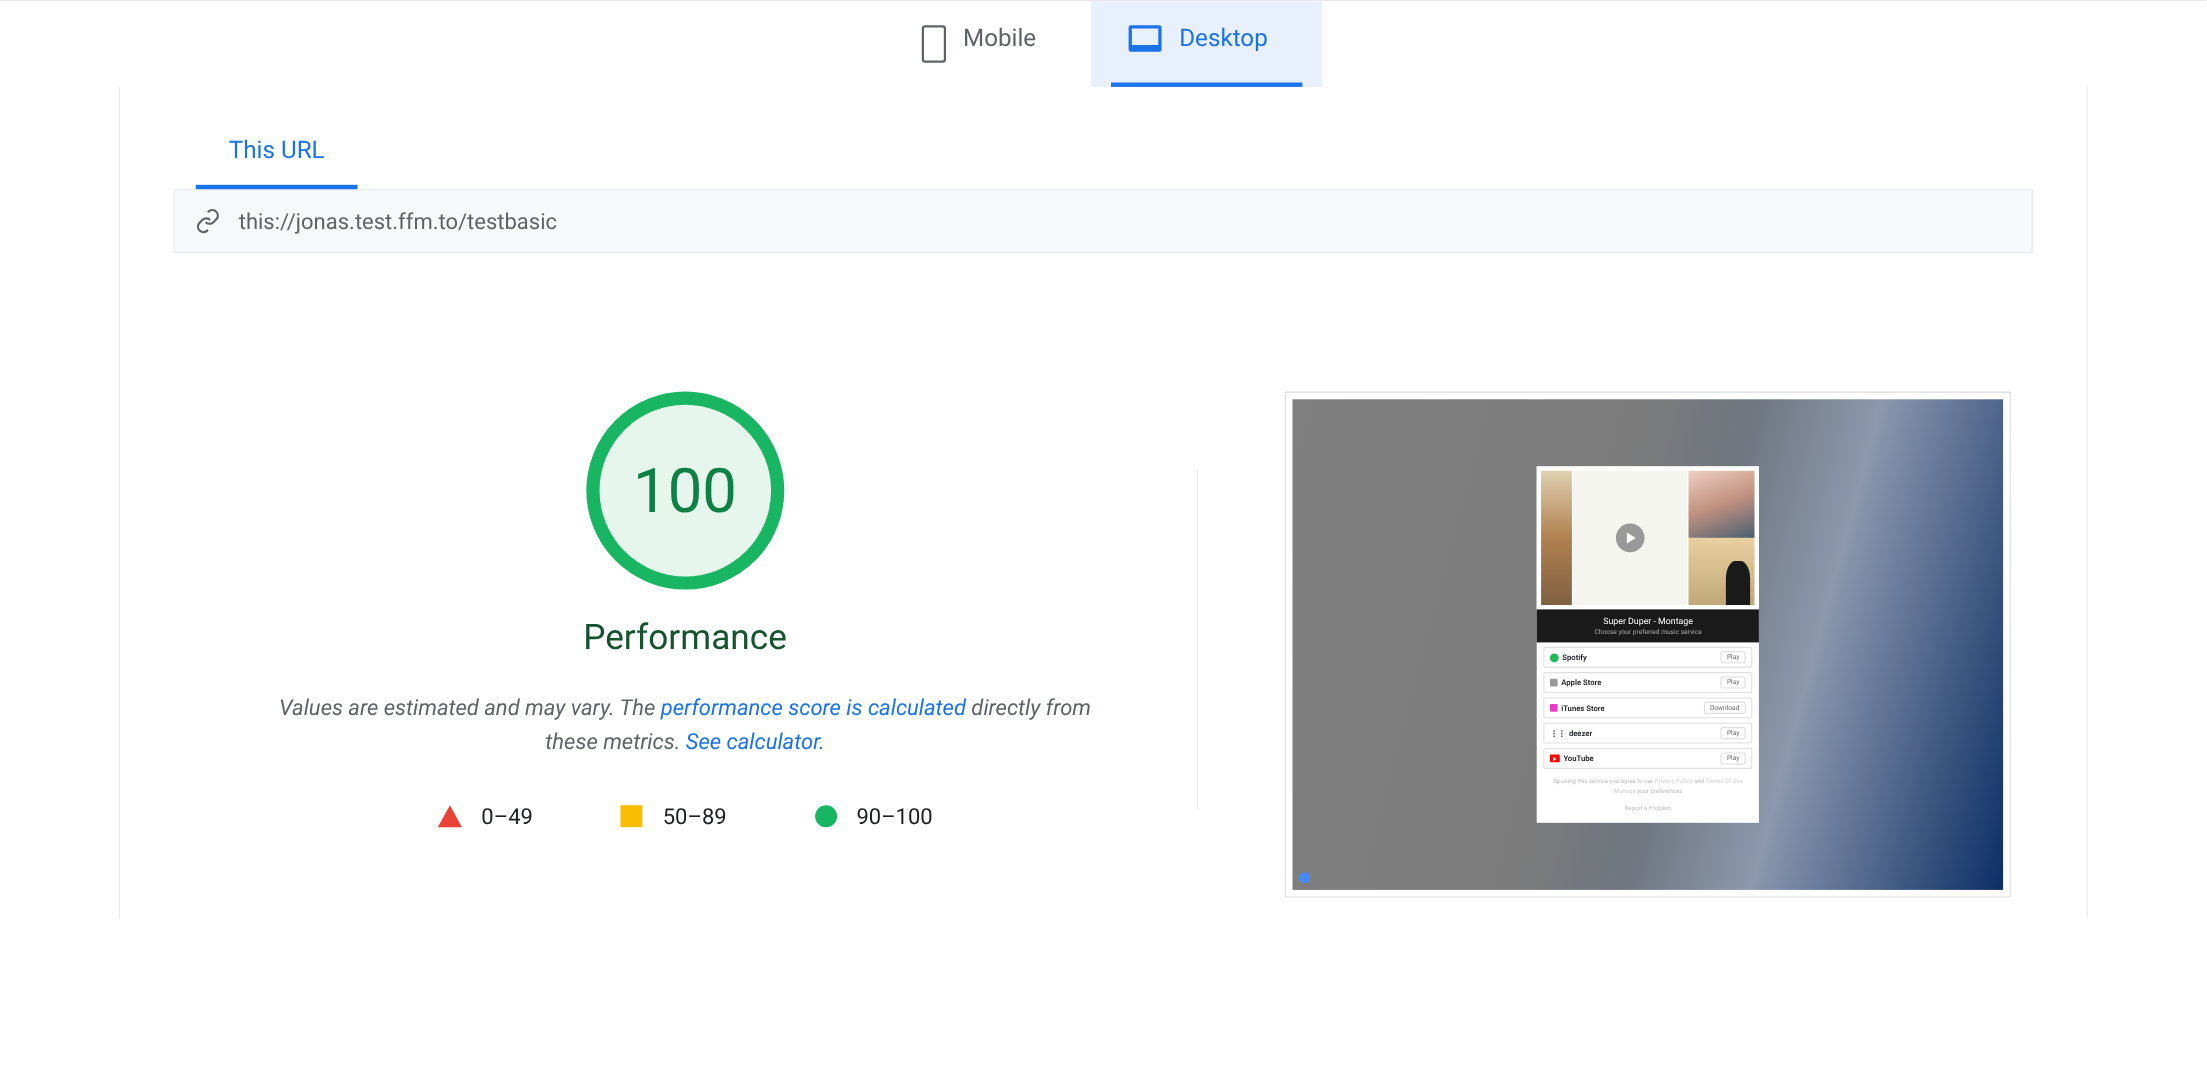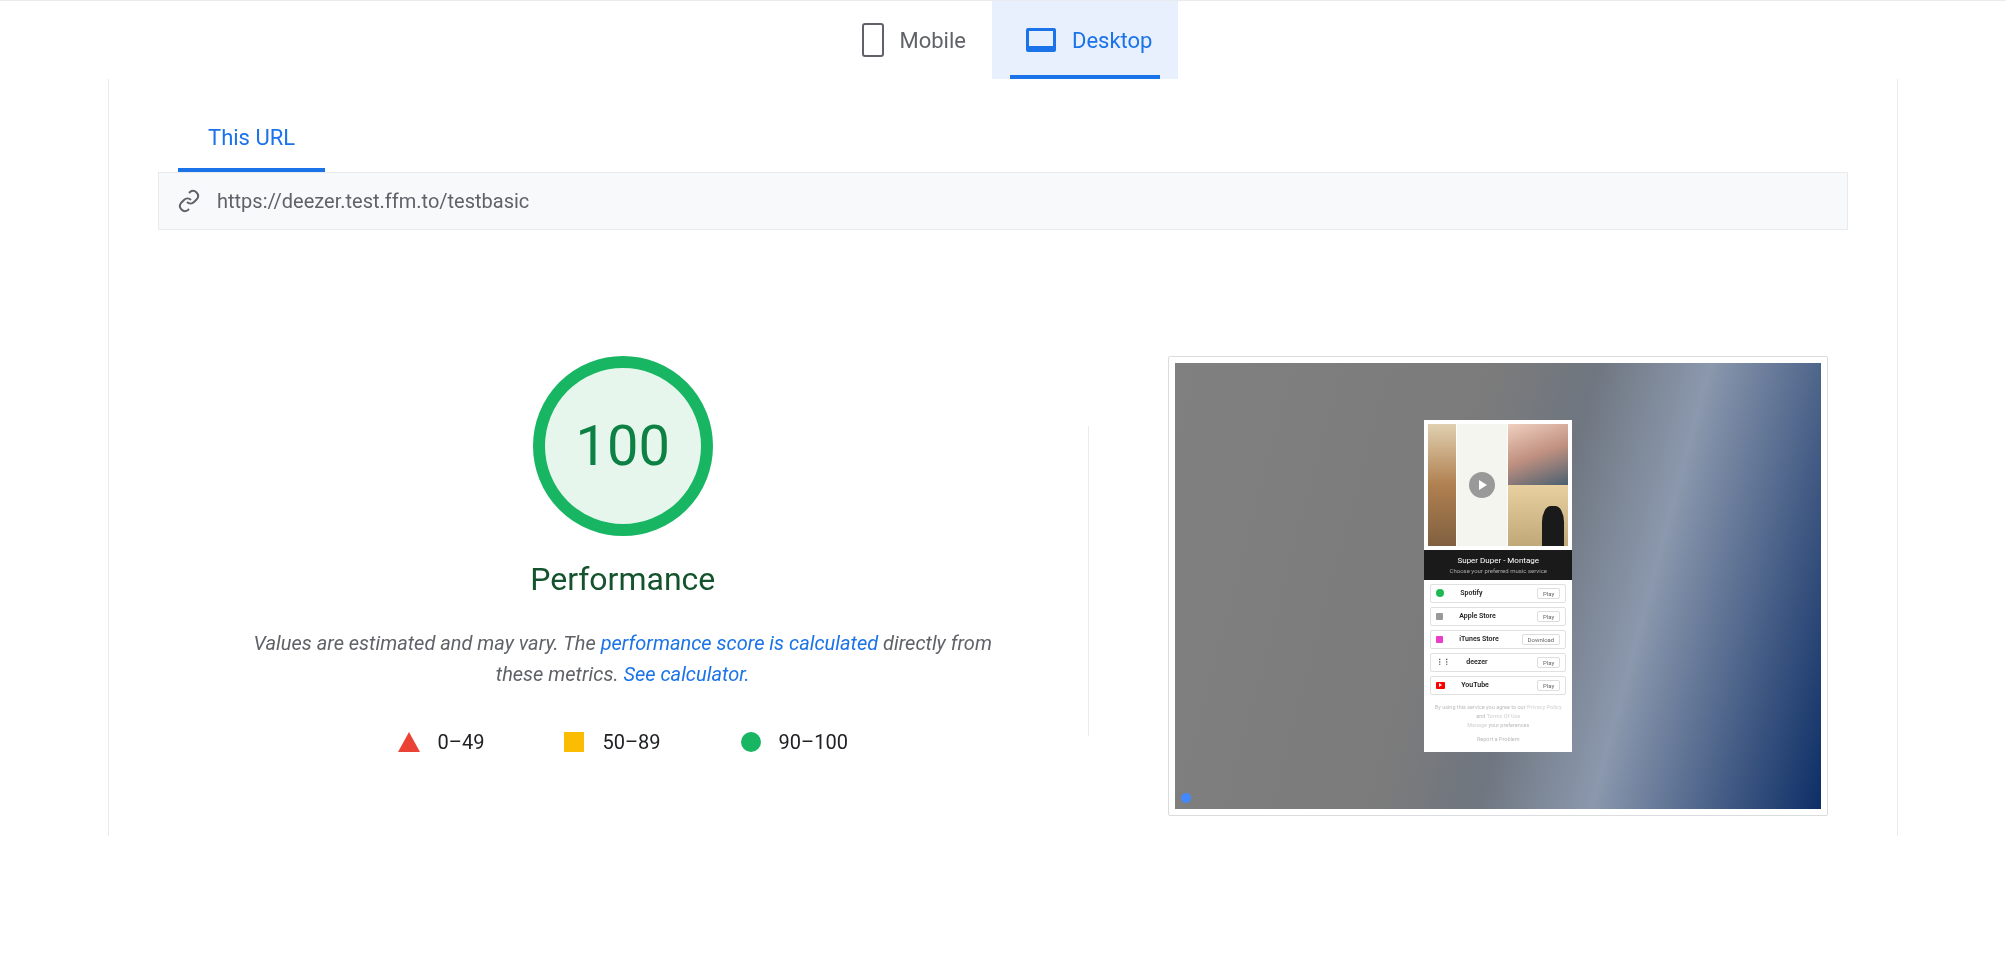--- a/index.html
+++ b/index.html
@@ -12,23 +12,23 @@
     .top-border { border-top: 1px solid #e8eaed; }
 
     .device-tabs {
       display: flex;
       justify-content: center;
       gap: 0;
       border-bottom: 0;
     }
     .device-tab {
       display: flex;
-      align-items: center;
+      align-items: flex-start;
       gap: 16px;
-      padding: 22px 26px 22px 34px;
+      padding: 22px 50px 22px 34px;
       cursor: pointer;
       color: #5f6368;
       font-size: 22px;
       position: relative;
     }
     .device-tab.active {
       background: #e8f0fe;
       color: #1a73e8;
     }
     .device-tab.active::after {
@@ -187,40 +187,40 @@
     .preview-inner {
       width: 100%;
       height: 100%;
       background: linear-gradient(105deg, #808080 0%, #7b7b7b 42%, #6f7680 55%, #8b98ad 70%, #0d2e66 100%);
       position: relative;
       display: flex;
       align-items: center;
       justify-content: center;
     }
     .widget {
-      width: 148px;
+      width: 202px;
       background: #fff;
       display: flex;
       flex-direction: column;
     }
     .art-row { height: 130px; display: flex; gap: 1px; background: #fff; padding: 4px; }
     .art1 { flex: 0 0 28px; background: linear-gradient(180deg,#e0d0b0,#b08050,#806040); }
     .art2 { flex: 1; background: #f5f5f0; position: relative; display:flex; align-items:center; justify-content:center; }
     .art3 { flex: 0 0 60px; display: flex; flex-direction: column; }
     .art3t { flex: 1; background: linear-gradient(160deg,#f0d0c0,#c09080,#4a6070); }
     .art3b { flex: 1; background: linear-gradient(180deg,#e8d0a0,#c0a878); position: relative; }
     .silhouette { position:absolute; right:4px; bottom:0; width:22px; height:40px; background:#1a1a1a; border-radius: 40% 40% 0 0; }
     .playcirc { width: 26px; height:26px; background:#999; border-radius:50%; display:flex; align-items:center; justify-content:center; }
     .playtri { width:0;height:0;border-left:8px solid #fff;border-top:5px solid transparent;border-bottom:5px solid transparent; margin-left:2px; }
     .w-header { background:#1a1a1a; color:#fff; text-align:center; padding:6px 4px; }
     .w-title { font-size:8px; }
     .w-sub { font-size:6px; color:#aaa; margin-top:2px; }
     .svc-list { padding: 4px 6px; display:flex; flex-direction:column; gap:4px; }
     .svc { display:flex; justify-content:space-between; align-items:center; border:1px solid #e0e0e0; border-radius:2px; padding:3px 5px; font-size:7px; }
-    .svc-name { display:flex; align-items:center; gap:16px; font-weight:600; }
+    .svc-name { display:flex; align-items:center; gap:3px; font-weight:600; }
     .svc-btn { font-size:6px; color:#666; border:1px solid #ddd; border-radius:2px; padding:1px 5px; }
     .dot { width:8px;height:8px;border-radius:50%; display:inline-block; }
     .sp { background:#1db954; }
     .ap { background:#999; width:7px;height:7px;border-radius:1px; }
     .it { background:#ea3cc7; width:7px;height:7px;border-radius:1px; }
     .dz-txt { font-size:7px; font-weight:700; }
     .yt { width:9px;height:7px;background:#ff0000;border-radius:1px; display:inline-flex;align-items:center;justify-content:center; }
     .yt-tri{width:0;height:0;border-left:3px solid #fff;border-top:2px solid transparent;border-bottom:2px solid transparent;}
     .w-foot { font-size:5.5px; color:#bbb; text-align:center; padding:4px 6px 8px; line-height:1.6; }
     .w-foot b { color:#ddd; }
@@ -247,21 +247,21 @@
   <div class="right-rule"></div>
   <div class="inner">
 
     <div>
       <span class="url-tab">This URL</span>
       <div class="url-bar">
         <svg width="24" height="24" viewBox="0 0 24 24" fill="none" stroke="#5f6368" stroke-width="2">
             <path d="M10 13a5 5 0 0 0 7 0l3-3a5 5 0 0 0-7-7l-1 1"></path>
             <path d="M14 11a5 5 0 0 0-7 0l-3 3a5 5 0 0 0 7 7l1-1"></path>
           </svg>
-        <span>https://deezer.test.ffm.to/testbasic</span>
+        <span>this://jonas.test.ffm.to/testbasic</span>
       </div>
     </div>
 
     <div class="main-row">
       <div class="left-col">
         <div class="score-circle">
           <span class="score-value">100</span>
         </div>
         <div class="perf-title">Performance</div>
         <div class="perf-desc">

